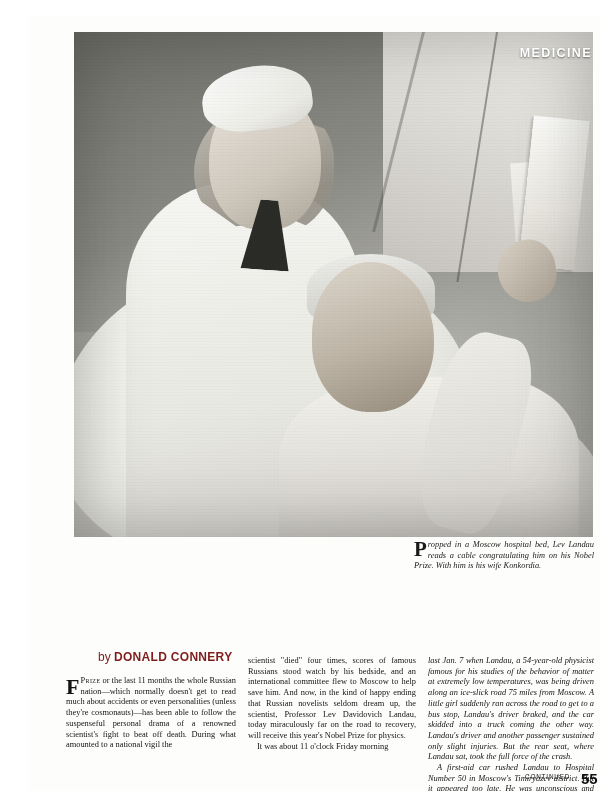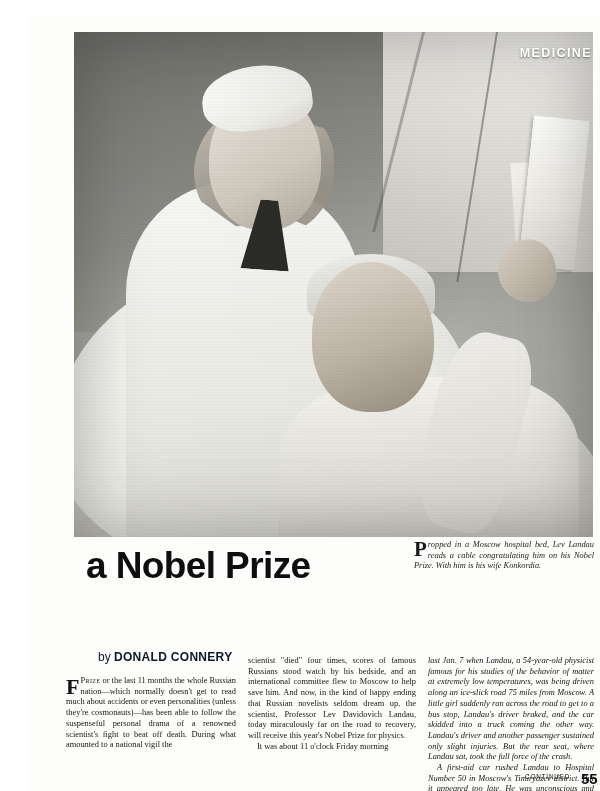--- a/index.html
+++ b/index.html
@@ -246,21 +246,21 @@
     color: #0e0e0e;
   }
   .headline .l2 { display: block; }
 
   .byline {
     position: absolute;
     left: 70px;
     top: 634px;
     font-family: "Liberation Sans", sans-serif;
     font-size: 12px;
-    color: #0f172a;
+    color: #7f1d1d;
   }
   .byline b { font-weight: bold; letter-spacing: 0.3px; }
 
   
   .col {
     position: absolute;
     font-family: "Liberation Serif", serif;
     font-size: 8.4px;
     line-height: 10.7px;
     text-align: justify;
@@ -333,21 +333,20 @@
     </div>
   </div>
 
   <div class="medicine-label">MEDICINE</div>
 
   <div class="caption">
     <span class="dropcap">P</span><span>ropped in a Moscow hospital bed, Lev Landau reads a cable congratulating him on his Nobel Prize. With him is his wife Konkordia.</span>
   </div>
 
   <div class="headline">
-    <span class="l2">a Nobel Prize</span>
   </div>
 
   <div class="byline">
     <span>by </span><b>DONALD CONNERY</b>
   </div>
 
   <div class="col col1">
     <p style="margin:0;">
       <span class="dropcap">F</span><span class="dateline">Prize</span>
       <span>or the last 11 months the whole Russian nation—which normally doesn't get to read much about accidents or even personalities (unless they're cosmonauts)—has been able to follow the suspenseful personal drama of a renowned scientist's fight to beat off death. During what amounted to a national vigil the</span>

